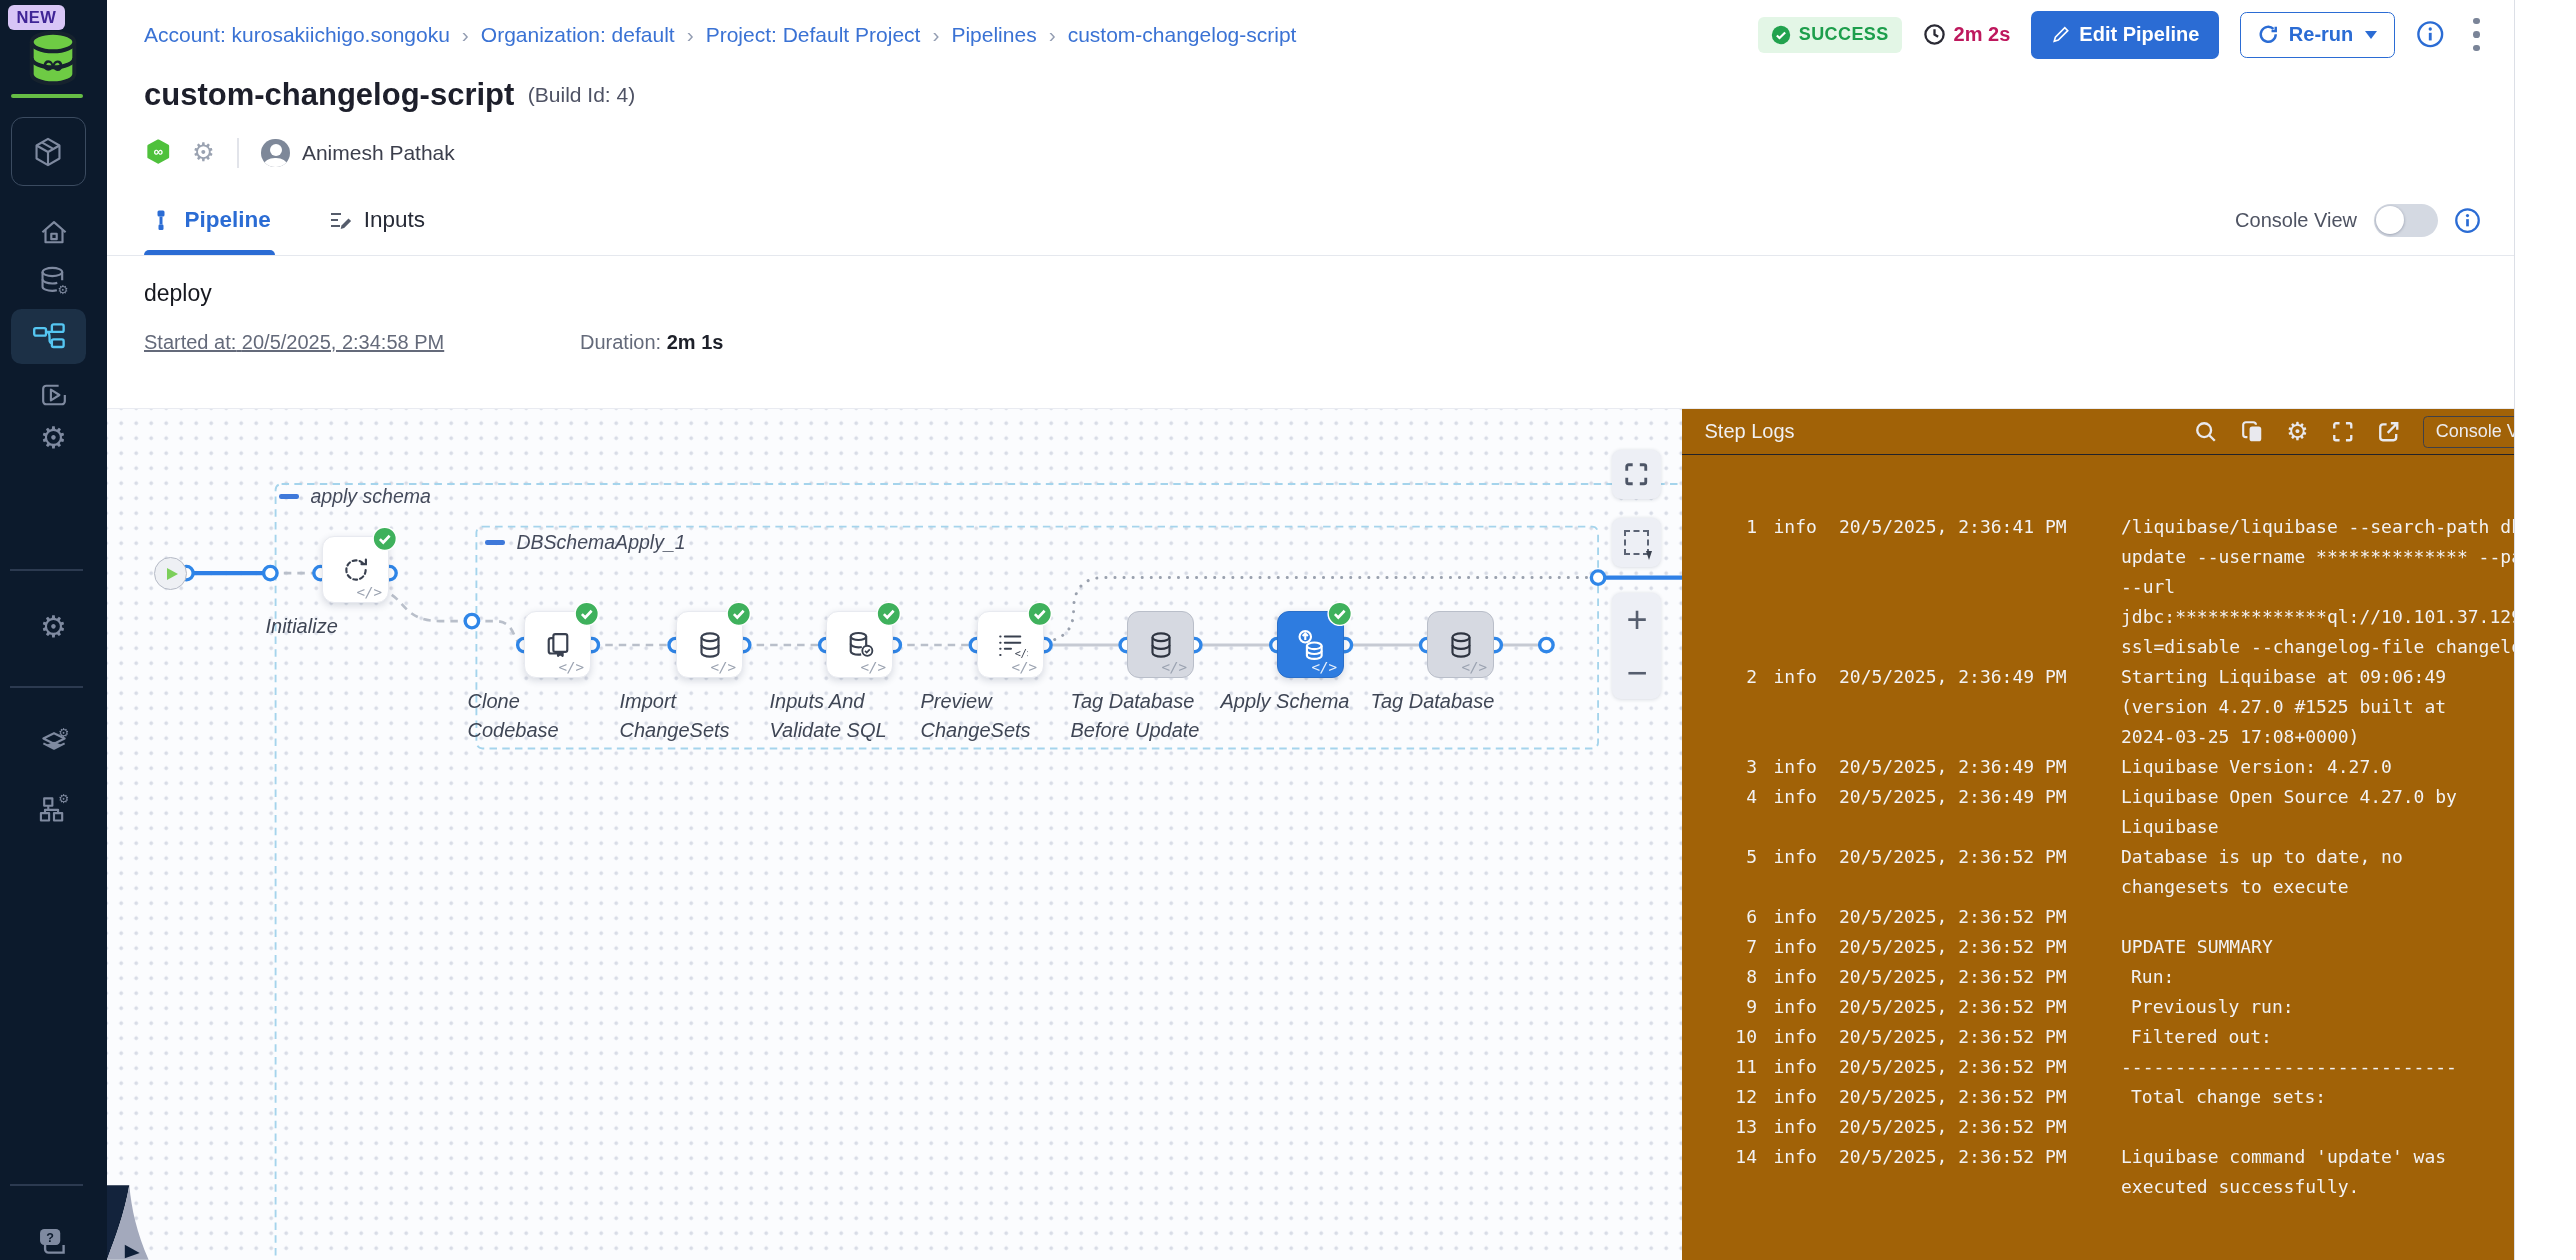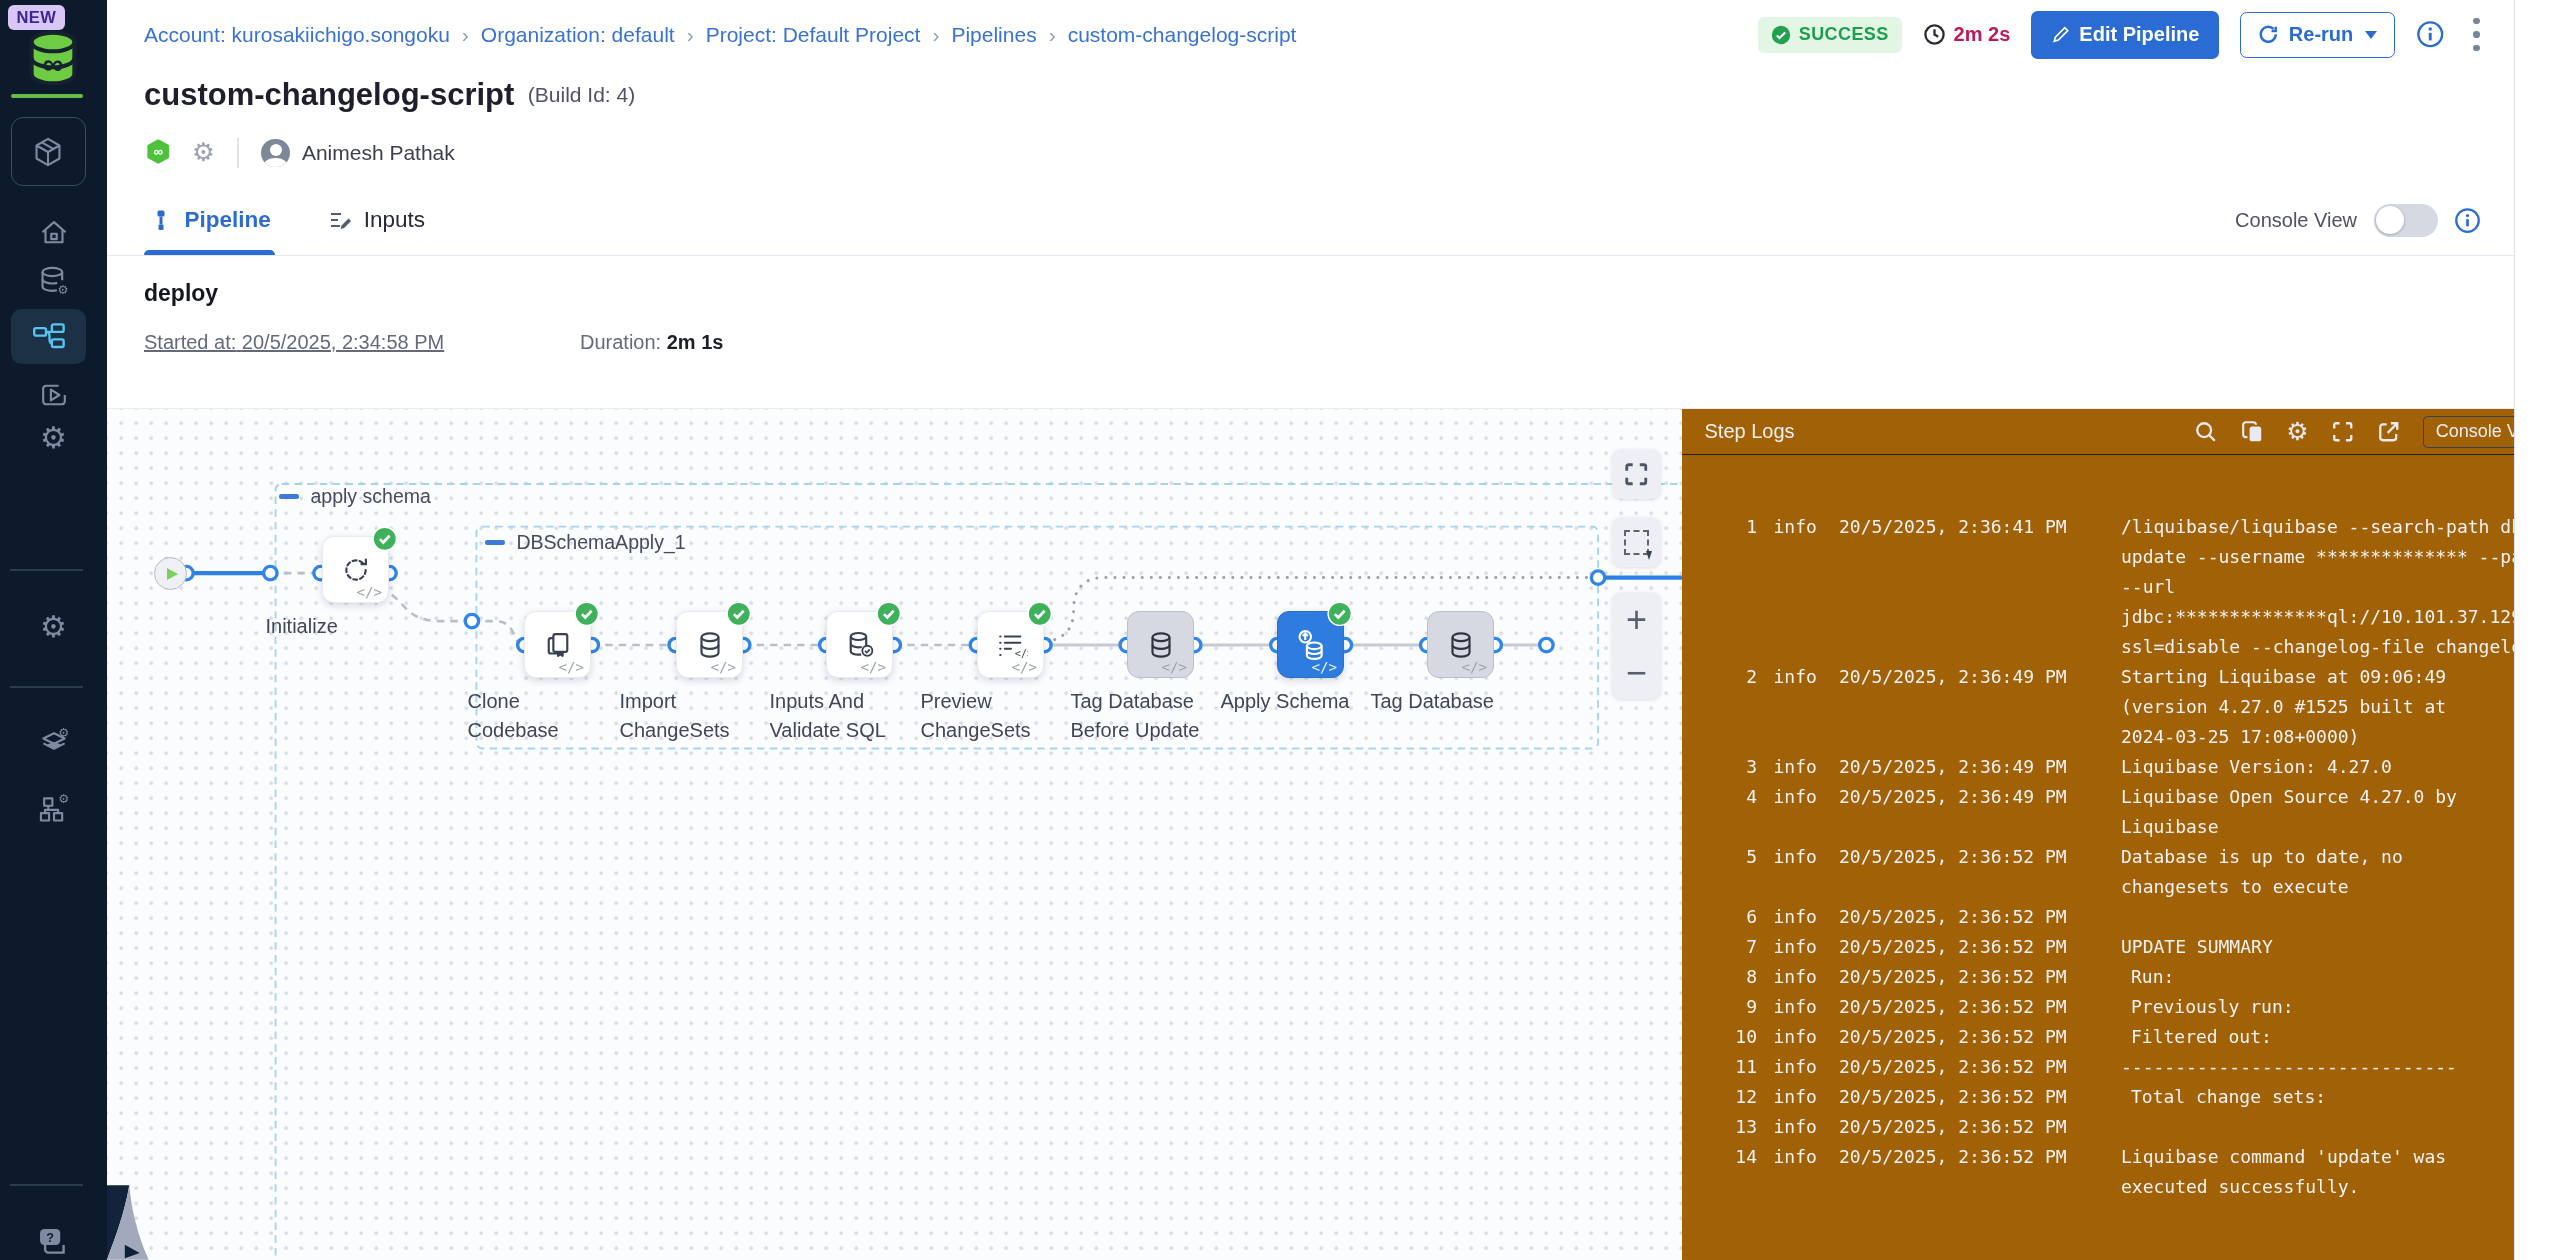--- a/index.html
+++ b/index.html
@@ -68,30 +68,30 @@
   .tab.active::after { content:""; position:absolute; left:0; right:0; bottom:0; height:5.2px;
     border-radius:5.2px 5.2px 0 0; background:#2b6cd4; }
   .console-toggle { margin-left:auto; display:flex; align-items:center; gap:16.5px; font-size:20px;
     color:#4e5362; }
   .toggle { width:64px; height:33px; border-radius:16.5px; background:#d4d9e2; position:relative;
     cursor:pointer; }
   .toggle .knob { position:absolute; left:2.2px; top:2.2px; width:28.5px; height:28.5px; border-radius:50%;
     background:#fff; box-shadow:0 0.7px 3px rgba(20,30,60,.35); }
 
   .stage-band { height:152px; padding:24px 0 0 37px; }
-  .stage-name { font-size:23px; font-weight:bold; color:#16181f; }
+  .stage-name { font-size:23px; font-weight:normal; color:#16181f; }
   .stage-meta { display:flex; margin-top:24px; font-size:20px; color:#646a7a; }
   .stage-started { width:436px;text-decoration:underline; }
   .stage-meta b { color:#1d2029; font-weight:bold; }
 
   
   .content { display:flex; height:852px; border-top:0.7px solid #e9ebf1; }
   .canvas { position:relative; width:1575px; flex:none; overflow:hidden; background:#fbfcfe;
     background-image:radial-gradient(#d8dce6 1.9px, transparent 2.1px);
-    background-size:15px 15px; background-position:6.7px 6.7px; }
+    background-size:15px 15px; background-position:6.7px 6.7px;font-style:italic; }
   .conn { position:absolute; inset:0; }
   .group-label { position:absolute; display:flex; align-items:center; gap:12px; font-size:19.5px;
     color:#454b5c; cursor:pointer; }
   .minus-ic { width:19.5px; height:4.5px; border-radius:2.2px; background:#3f79da; }
   .node-wrap { position:absolute; width:67px; height:67px; }
   .node { width:67px; height:67px; border-radius:12px; background:#fff;
     box-shadow:0 2.2px 7.5px rgba(40,50,80,.16); border:0.7px solid #e8eaf0; display:flex;
     align-items:center; justify-content:center; position:relative; cursor:pointer; }
   .node.gray { background:#d6d9e1; border:1.1px solid #b9bec9; box-shadow:none; }
   .node.blue { background:#2e7ce0; border:1.1px solid #2a6fc9; }

